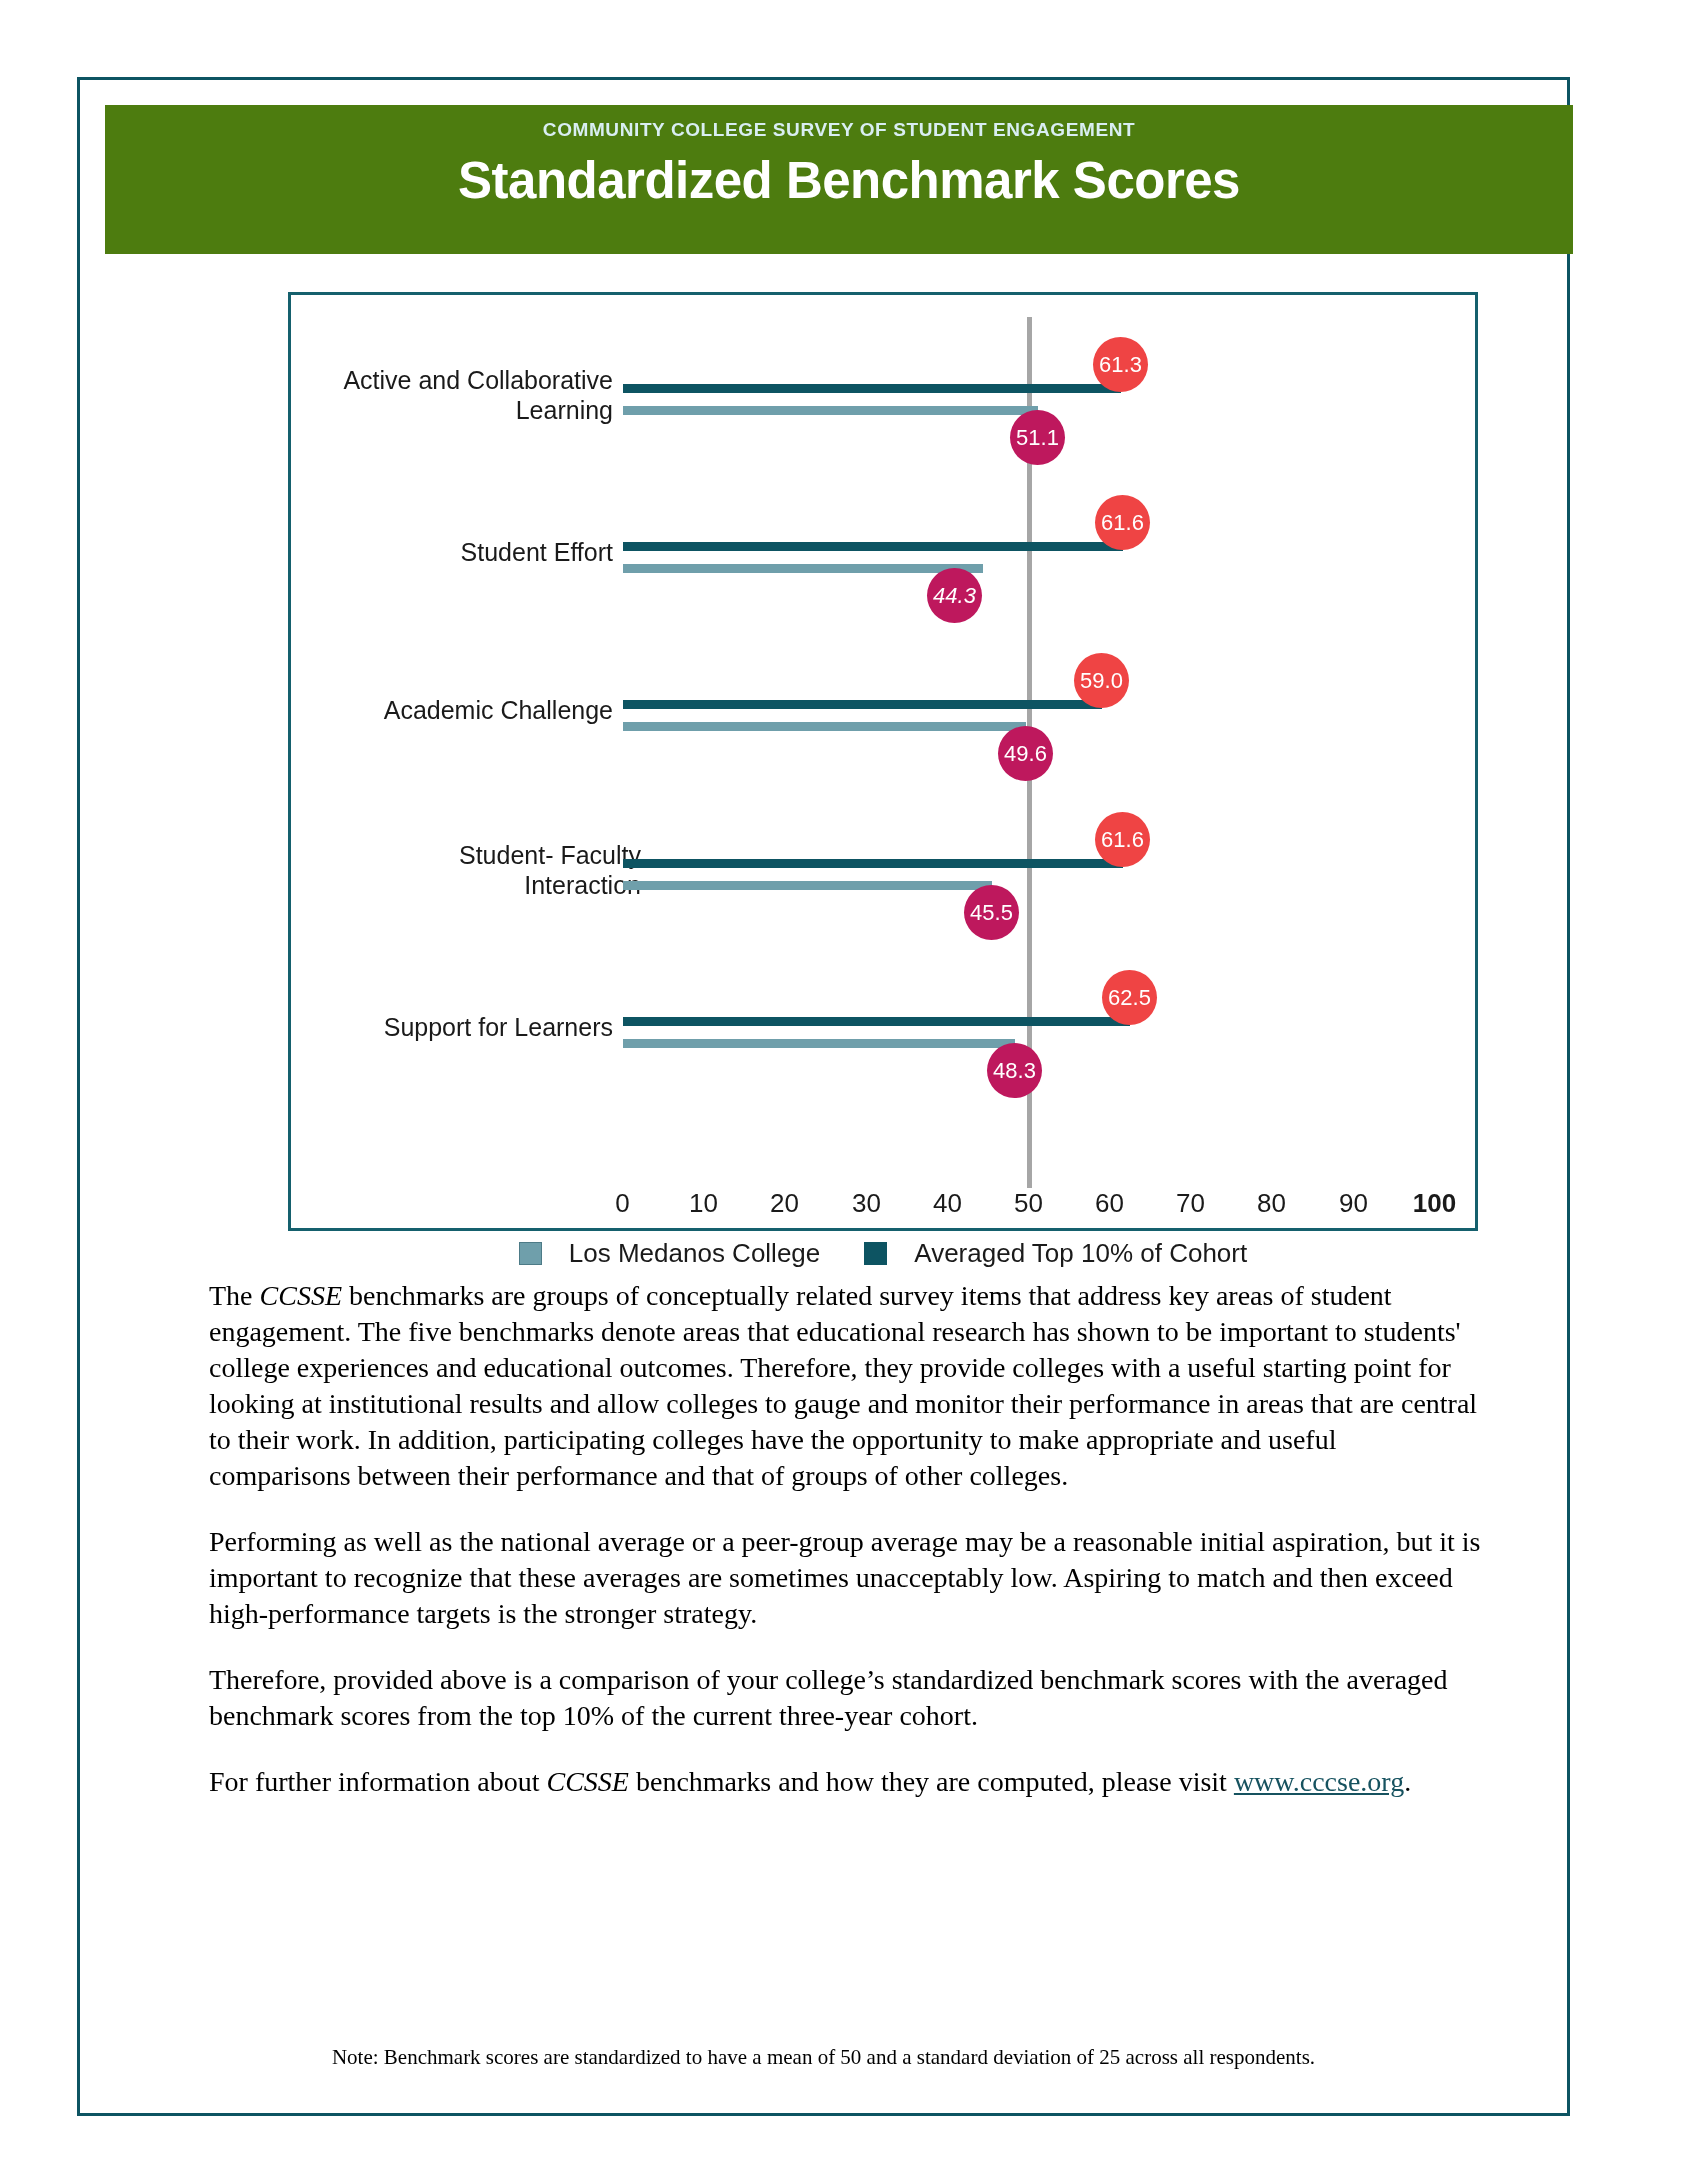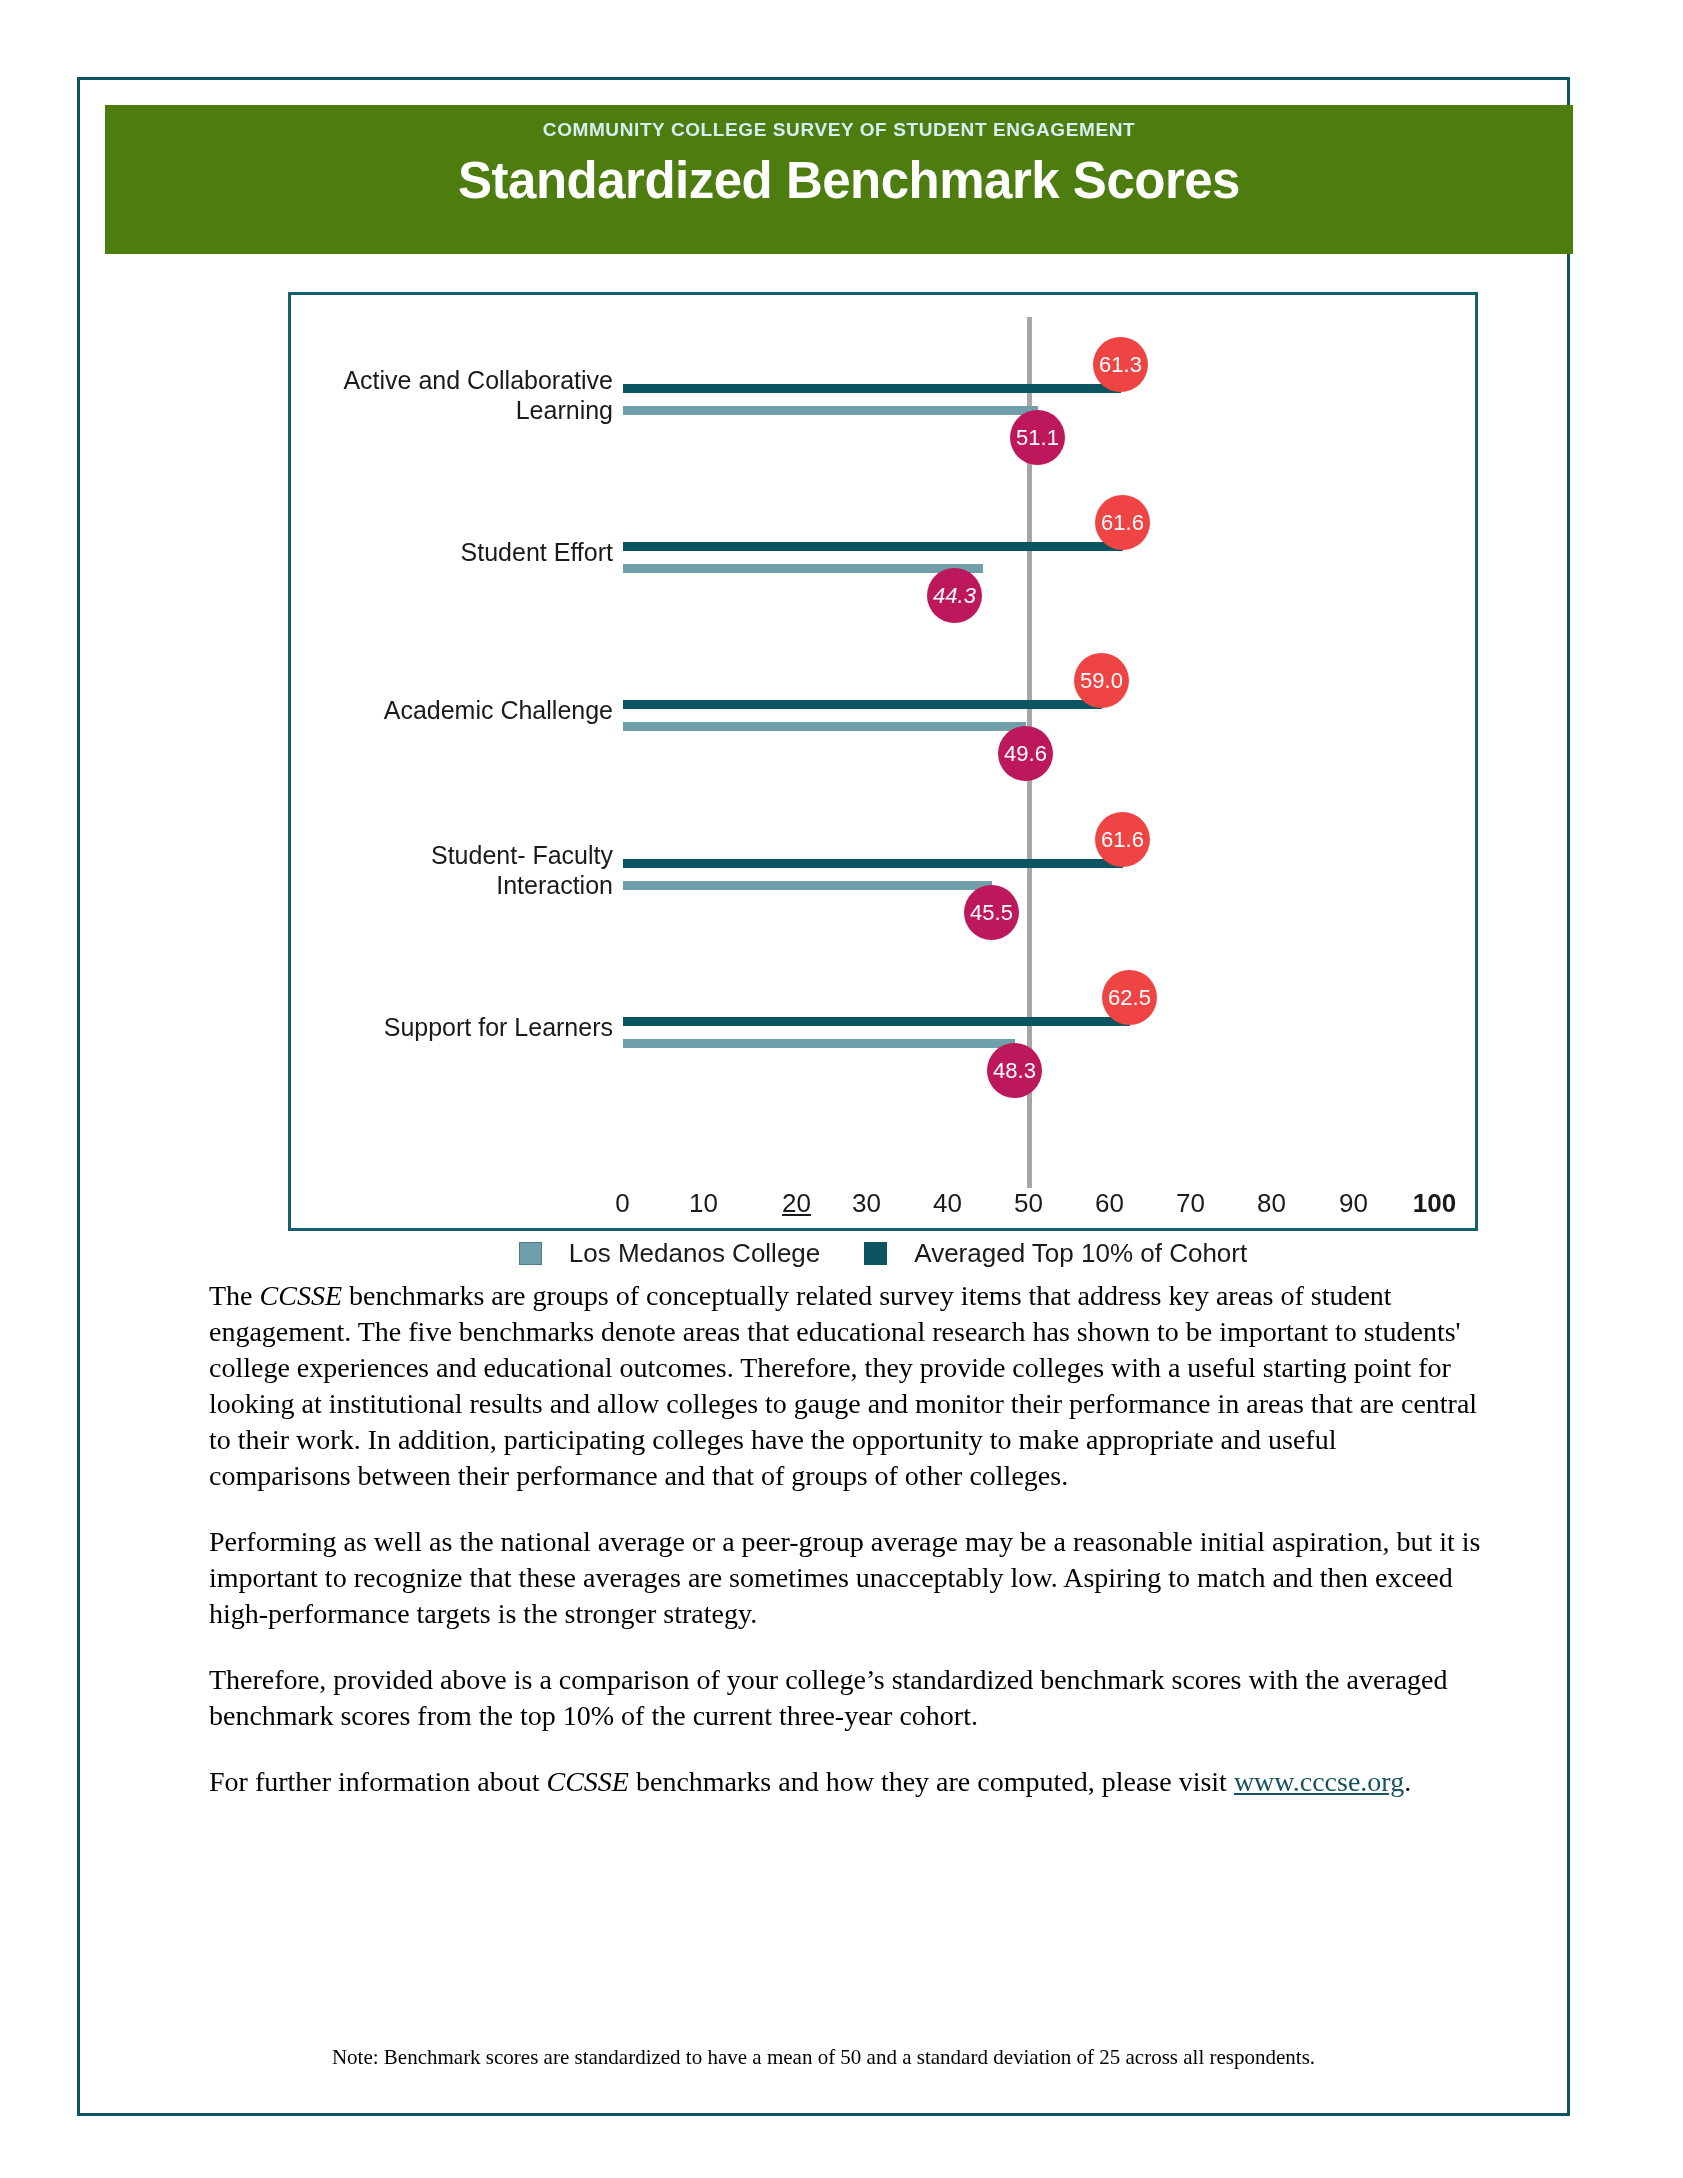--- a/index.html
+++ b/index.html
@@ -197,39 +197,39 @@
           <div class="marker bottom" style="left: 636px; font-style: italic;">44.3</div>
         </div>
         <div class="row" style="top: 350px;">
           <div class="cat-label" style="top: 50px;">Academic Challenge</div>
           <div class="bar top" style="width: 479px;"></div>
           <div class="bar bottom" style="width: 403px;"></div>
           <div class="marker top" style="left: 783px;">59.0</div>
           <div class="marker bottom" style="left: 707px;">49.6</div>
         </div>
         <div class="row" style="top: 509px;">
-          <div class="cat-label" style="top: 36px;">Student- Faculty<br><span>Interaction</span></div>
+          <div class="cat-label" style="top: 36px; padding-left: 28px;">Student- Faculty<br><span>Interaction</span></div>
           <div class="bar top" style="width: 500px;"></div>
           <div class="bar bottom" style="width: 369px;"></div>
           <div class="marker top" style="left: 804px;">61.6</div>
           <div class="marker bottom" style="left: 673px;">45.5</div>
         </div>
         <div class="row" style="top: 667px;">
           <div class="cat-label" style="top: 50px;">Support for Learners</div>
           <div class="bar top" style="width: 507px;"></div>
           <div class="bar bottom" style="width: 392px;"></div>
           <div class="marker top" style="left: 811px;">62.5</div>
           <div class="marker bottom" style="left: 696px;">48.3</div>
         </div>
       </div>
 
     <div class="axis" id="axis-ticks">
         <div class="tick" style="left: 0px;">0</div>
         <div class="tick" style="left: 81px;">10</div>
-        <div class="tick" style="left: 174px; text-decoration: underline;">20</div>
+        <div class="tick" style="left: 162px;">20</div>
         <div class="tick" style="left: 244px;">30</div>
         <div class="tick" style="left: 325px;">40</div>
         <div class="tick" style="left: 406px;">50</div>
         <div class="tick" style="left: 487px;">60</div>
         <div class="tick" style="left: 568px;">70</div>
         <div class="tick" style="left: 649px;">80</div>
         <div class="tick" style="left: 731px;">90</div>
         <div class="tick" style="left: 812px; font-weight: bold;">100</div>
       </div>
 

